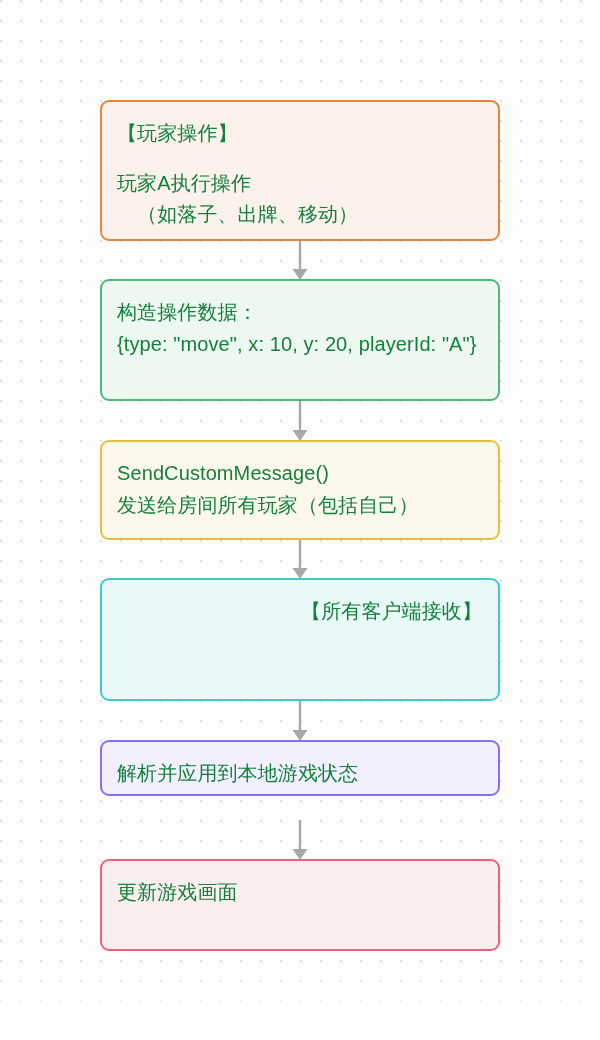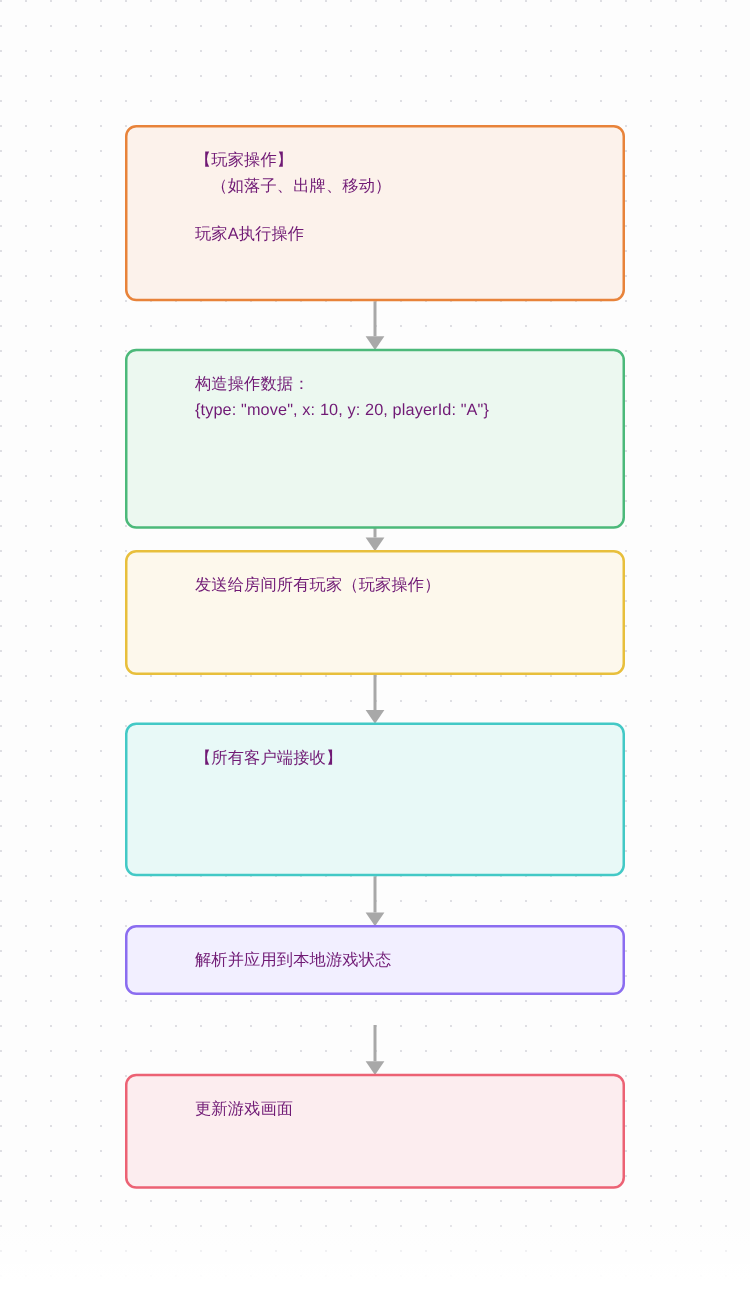--- a/index.html
+++ b/index.html
@@ -38,26 +38,25 @@
     position: absolute;
     left: 100px;
     width: 400px;
     box-sizing: border-box;
     border-width: 2px;
     border-style: solid;
     border-radius: 9px;
     padding: 16px 16px 16px 15px;
   }
   .node-line {
-    font-size: 13px;
+    font-size: 20px;
     line-height: 1.58;
-    color: #701a75;
+    color: #15803d;
     white-space: pre;
     letter-spacing: 0.1px;
-    margin-left: 39px;
   }
   .node-line.gap {
     margin-top: 18px;
   }
   .connector {
     position: absolute;
     left: 0;
     top: 0;
     width: 600px;
     height: 1040px;
@@ -88,31 +87,32 @@
       </g>
       <g>
         <line x1="300" y1="820" x2="300" y2="849" stroke="#a8a8a8" stroke-width="2.4"></line>
         <polygon points="292.5,849 307.5,849 300,860" fill="#a8a8a8"></polygon>
       </g>
     </svg>
 
   <div id="nodes-layer">
       <div class="node" style="top: 100px; height: 141px; border-color: rgb(232, 131, 58); background-color: rgb(252, 242, 235);">
         <div class="node-line">【玩家操作】</div>
+        <div class="node-line gap">玩家A执行操作</div>
         <div class="node-line">　（如落子、出牌、移动）</div>
-        <div class="node-line gap">玩家A执行操作</div>
       </div>
-      <div class="node" style="top: 279px; height: 144px; border-color: rgb(76, 185, 122); background-color: rgb(236, 248, 240);">
+      <div class="node" style="top: 279px; height: 122px; border-color: rgb(76, 185, 122); background-color: rgb(236, 248, 240);">
         <div class="node-line">构造操作数据：</div>
         <div class="node-line">{type: "move", x: 10, y: 20, playerId: "A"}</div>
       </div>
       <div class="node" style="top: 440px; height: 100px; border-color: rgb(232, 191, 60); background-color: rgb(253, 248, 236);">
-        <div class="node-line">发送给房间所有玩家（玩家操作）</div>
+        <div class="node-line">SendCustomMessage()</div>
+        <div class="node-line">发送给房间所有玩家（包括自己）</div>
       </div>
-      <div class="node" style="top: 578px; height: 123px; border-color: rgb(67, 201, 198); background-color: rgb(232, 249, 247);">
+      <div class="node" style="top: 578px; height: 123px; border-color: rgb(67, 201, 198); background-color: rgb(232, 249, 247); text-align: right;">
         <div class="node-line">【所有客户端接收】</div>
       </div>
       <div class="node" style="top: 740px; height: 56px; border-color: rgb(139, 109, 240); background-color: rgb(242, 239, 255);">
         <div class="node-line">解析并应用到本地游戏状态</div>
       </div>
       <div class="node" style="top: 859px; height: 92px; border-color: rgb(236, 98, 116); background-color: rgb(252, 237, 239);">
         <div class="node-line">更新游戏画面</div>
       </div>
     </div>
 

